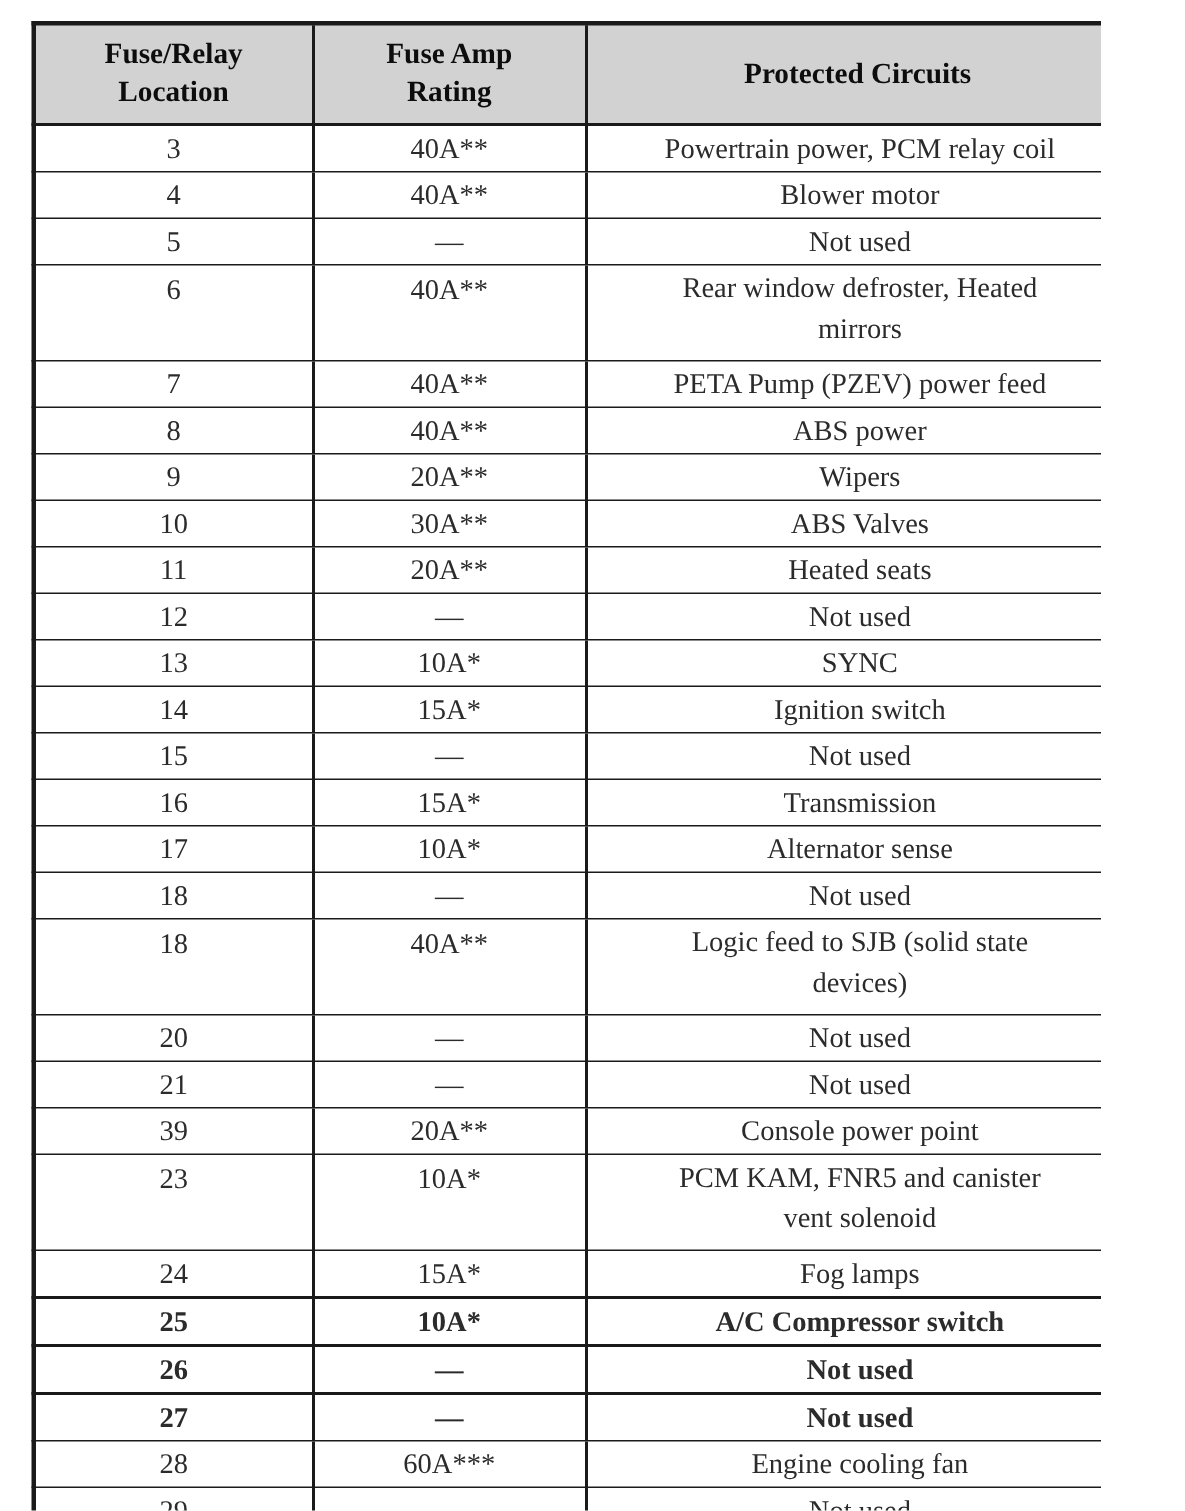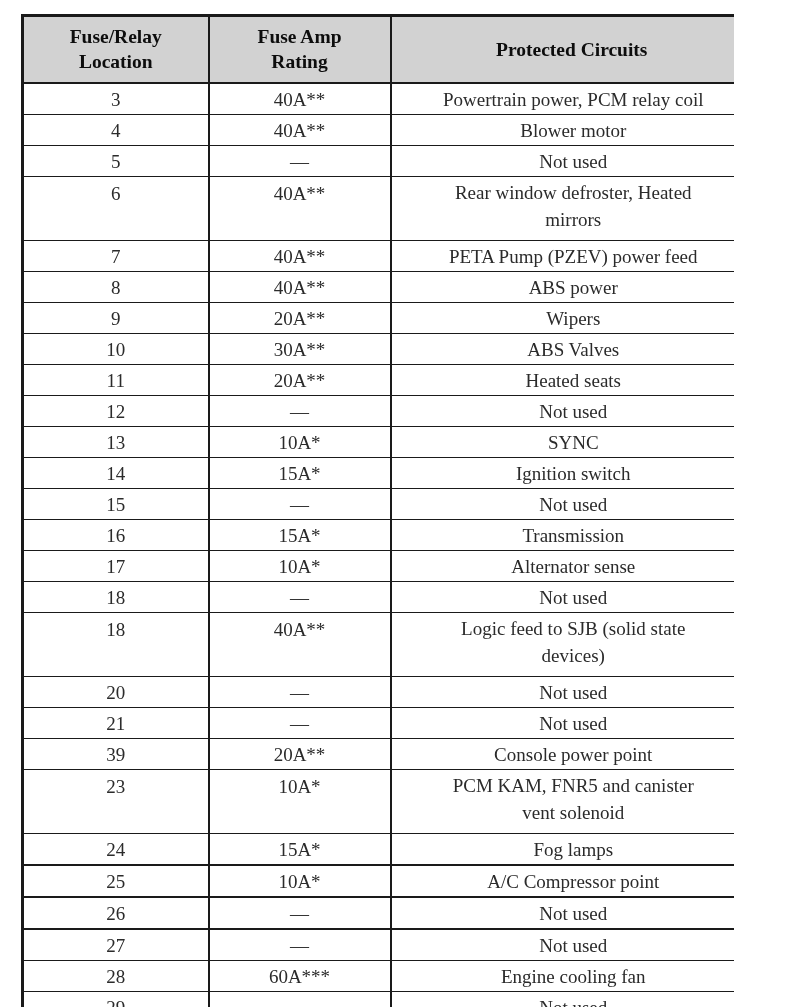--- a/index.html
+++ b/index.html
@@ -91,20 +91,21 @@
     padding-top: 3px;
   }
 
   .row-double td.cell-circ {
     vertical-align: top;
     padding-top: 2px;
   }
 
   tr.sep-heavy > td {
     border-top-width: 2.6px;
+    font-weight: bold;
   }
 
   tbody tr:last-child > td {
     border-bottom: none;
   }
 
   .circ-line {
     display: block;
     white-space: nowrap;
   }
@@ -290,21 +291,21 @@
           <td class="cell-loc">24</td>
           <td class="cell-amp">15A*</td>
           <td class="cell-circ">
             <span class="circ-line">Fog lamps</span>
           </td>
         </tr>
         <tr class="row-single sep-heavy">
           <td class="cell-loc">25</td>
           <td class="cell-amp">10A*</td>
           <td class="cell-circ">
-            <span class="circ-line">A/C Compressor point</span>
+            <span class="circ-line">A/C Compressor switch</span>
           </td>
         </tr>
         <tr class="row-single sep-heavy">
           <td class="cell-loc">26</td>
           <td class="cell-amp">—</td>
           <td class="cell-circ">
             <span class="circ-line">Not used</span>
           </td>
         </tr>
         <tr class="row-single sep-heavy">

